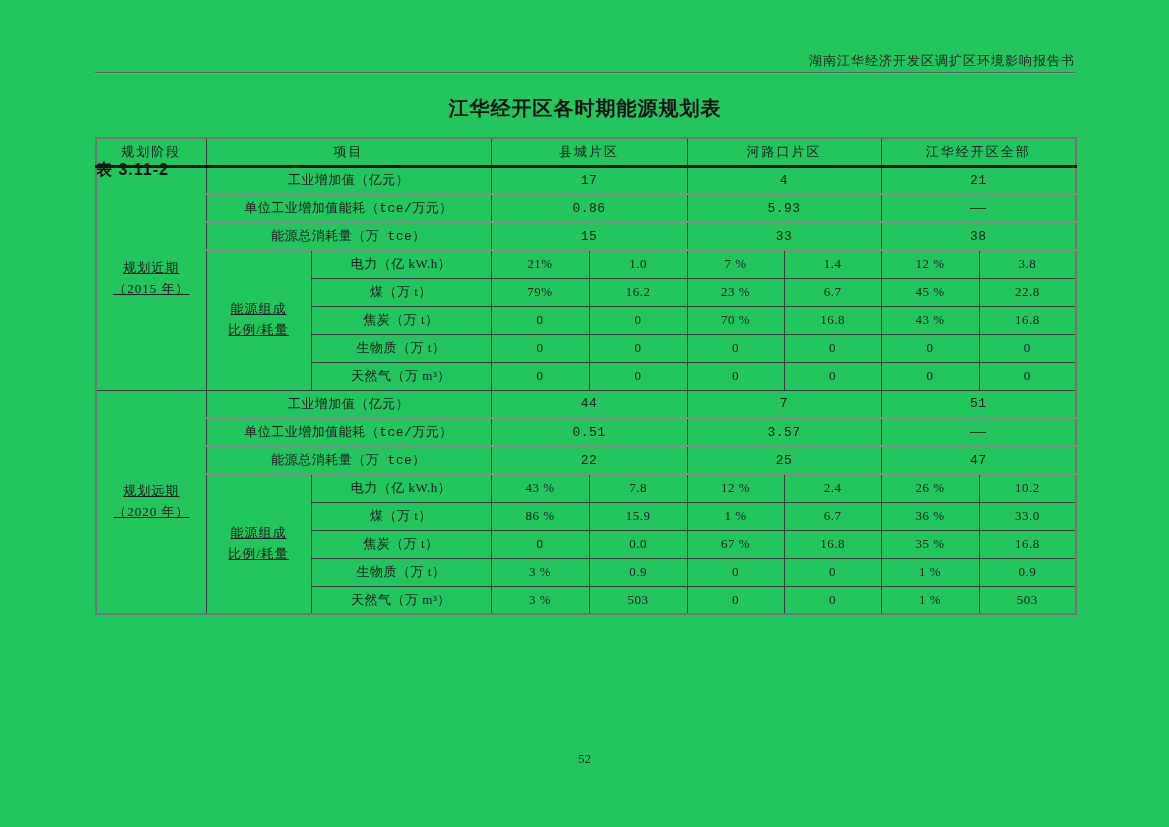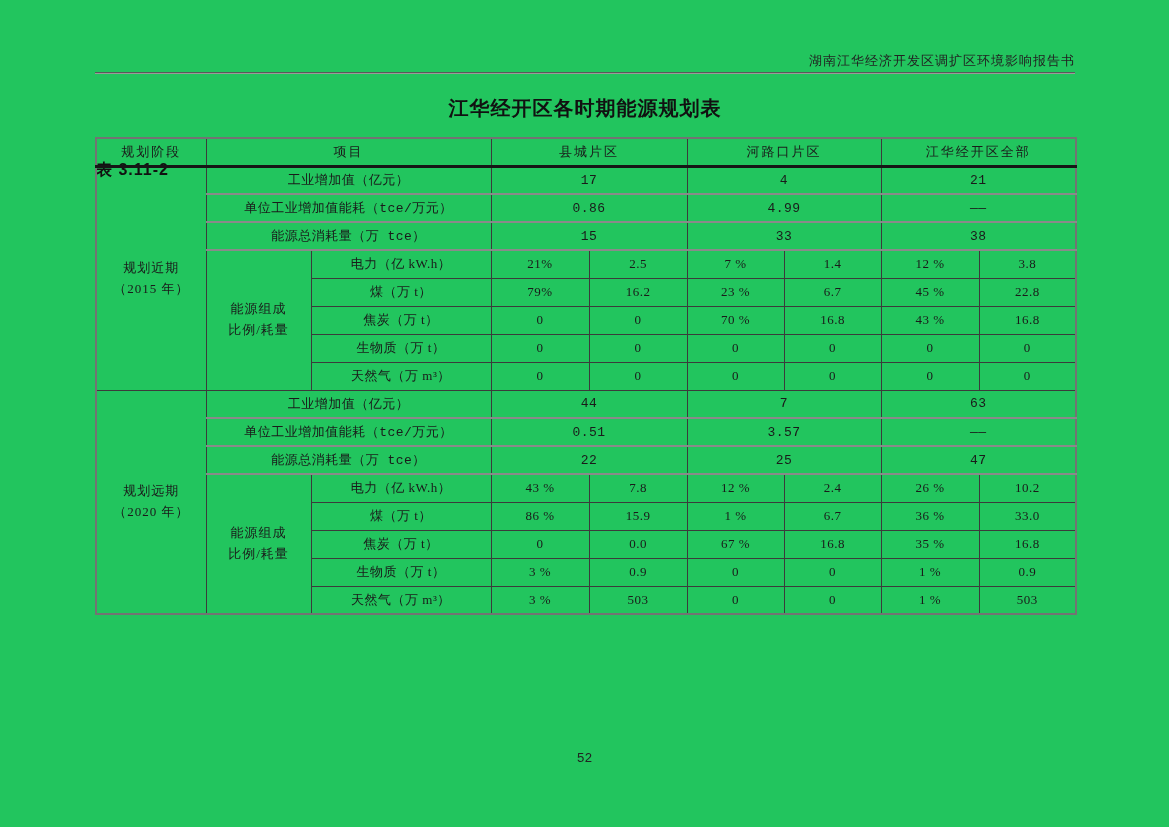--- a/index.html
+++ b/index.html
@@ -45,27 +45,27 @@
     border: 1px solid #3b3b3b;
     height: 28px;
     text-align: center; vertical-align: middle;
     font-size: 13px; font-weight: normal;
     padding: 0 2px;
     color: #1a1a1a;
     letter-spacing: 0.5px;
   }
   table.energy thead th { border-bottom: 3px solid #161616; letter-spacing: 2px; }
   table.energy td.sum { border-bottom: 2px solid #8a8a8a; font-family: Liberation Mono, monospace; }
-  table.energy td.stage, table.energy td.group { line-height: 1.6; }
+  table.energy td.stage, table.energy td.group { line-height: 1.6; text-decoration: underline; }
   table.energy td.stage div, table.energy td.group div { letter-spacing: 1px; }
   .dash { letter-spacing: 0; }
 
   .page-number {
     position: absolute; top: 751px; left: 0; width: 1169px;
-    text-align: center; font-size: 13px; color: #222; font-family: Liberation Mono, monospace;
+    text-align: center; font-size: 13px; color: #222;
   }
 </style>
 </head>
 <body>
 
 <div class="page">
 
   <div class="doc-header">湖南江华经济开发区调扩区环境影响报告书</div>
   <div class="header-rule"></div>
 
@@ -101,37 +101,37 @@
           <div>（2015 年）</div>
         </td>
         <td class="sum" colspan="2">工业增加值（亿元）</td>
         <td class="sum" colspan="2">17</td>
         <td class="sum" colspan="2">4</td>
         <td class="sum" colspan="2">21</td>
       </tr>
       <tr>
         <td class="sum" colspan="2">单位工业增加值能耗（tce/万元）</td>
         <td class="sum" colspan="2">0.86</td>
-        <td class="sum" colspan="2">4.99</td>
+        <td class="sum" colspan="2">5.93</td>
         <td class="sum dash" colspan="2">——</td>
       </tr>
       <tr>
         <td class="sum" colspan="2">能源总消耗量（万 tce）</td>
         <td class="sum" colspan="2">15</td>
         <td class="sum" colspan="2">33</td>
         <td class="sum" colspan="2">38</td>
       </tr>
       <tr>
         <td class="group" rowspan="5">
           <div>能源组成</div>
           <div>比例/耗量</div>
         </td>
         <td>电力（亿 kW.h）</td>
         <td>21%</td>
-        <td>2.5</td>
+        <td>1.0</td>
         <td>7 %</td>
         <td>1.4</td>
         <td>12 %</td>
         <td>3.8</td>
       </tr>
       <tr>
         <td>煤（万 t）</td>
         <td>79%</td>
         <td>16.2</td>
         <td>23 %</td>
@@ -168,21 +168,21 @@
       </tr>
 
       <tr>
         <td class="stage" rowspan="8">
           <div>规划远期</div>
           <div>（2020 年）</div>
         </td>
         <td class="sum" colspan="2">工业增加值（亿元）</td>
         <td class="sum" colspan="2">44</td>
         <td class="sum" colspan="2">7</td>
-        <td class="sum" colspan="2">63</td>
+        <td class="sum" colspan="2">51</td>
       </tr>
       <tr>
         <td class="sum" colspan="2">单位工业增加值能耗（tce/万元）</td>
         <td class="sum" colspan="2">0.51</td>
         <td class="sum" colspan="2">3.57</td>
         <td class="sum dash" colspan="2">——</td>
       </tr>
       <tr>
         <td class="sum" colspan="2">能源总消耗量（万 tce）</td>
         <td class="sum" colspan="2">22</td>

